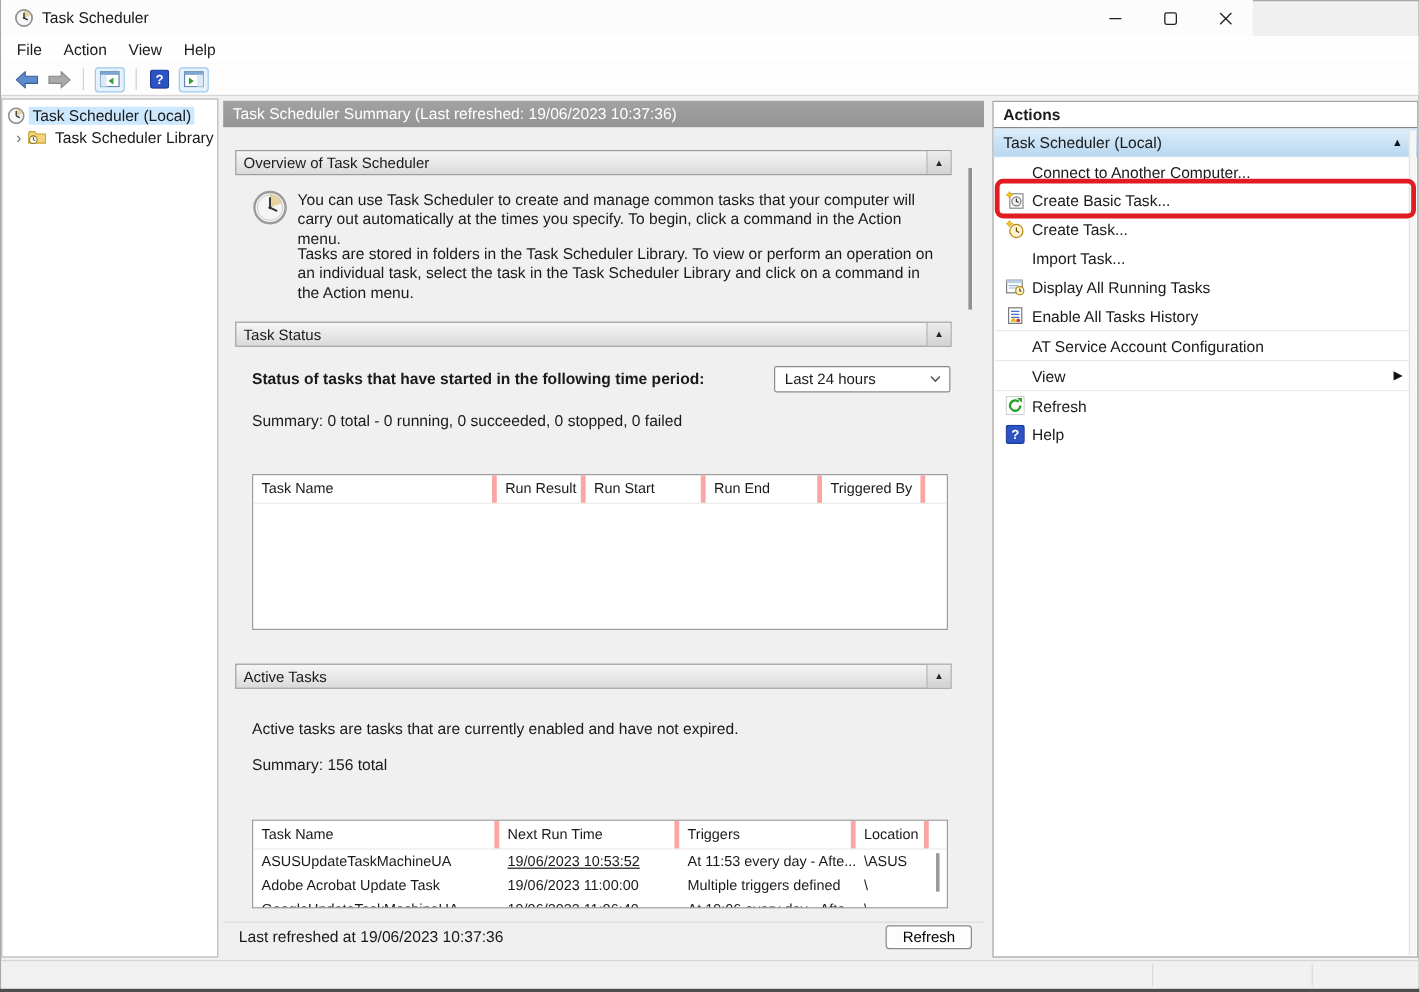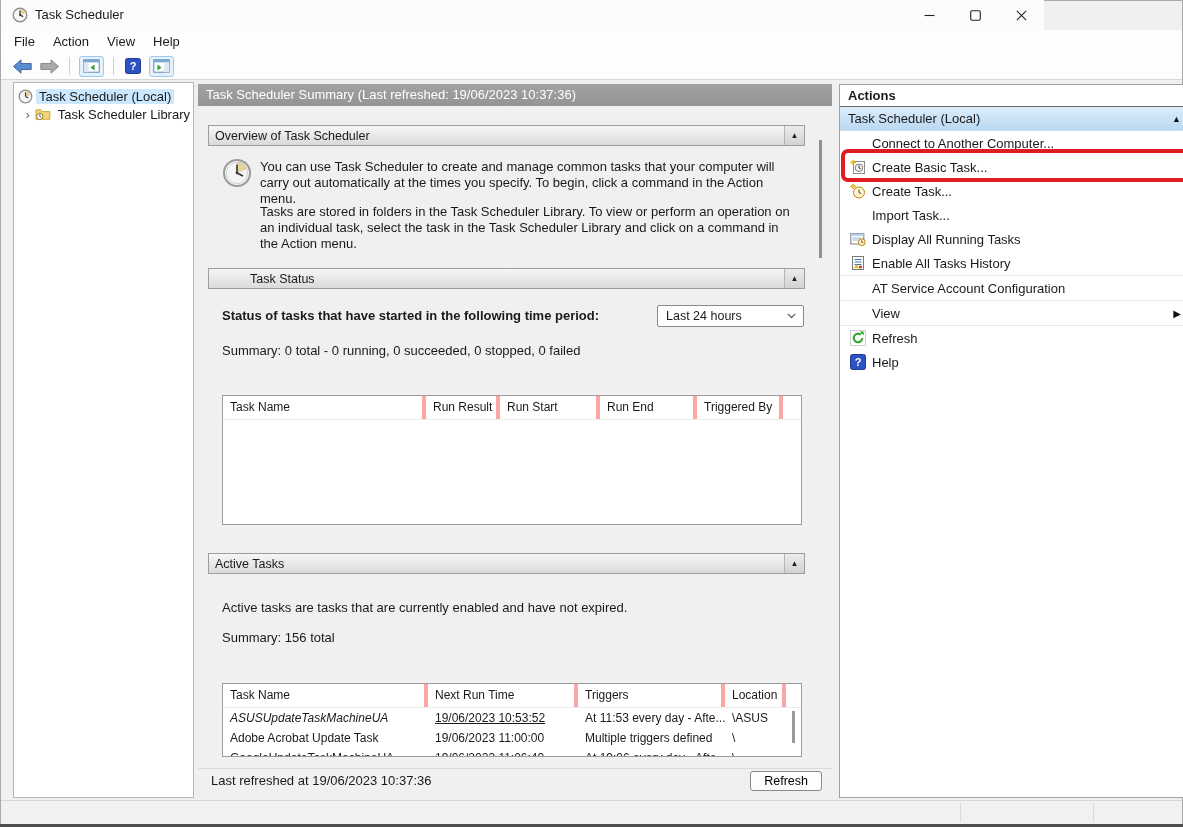--- a/index.html
+++ b/index.html
@@ -20,21 +20,21 @@
   .menu-item { padding:2px 9px; }
 
   
   .toolbar { position:absolute; left:1px; top:53px; width:1181px; height:27px; background:#fdfdfd; border-bottom:1px solid #d7d7d7; display:flex; align-items:center; padding-left:8px; }
   .tb-sep { width:1px; height:18px; background:#cfcfcf; margin:0 6px; }
   .tb-arrow { margin:0 4px; }
   .tb-btn { width:25px; height:21px; border:1px solid #9ec9ec; background:#e6f2fb; border-radius:3px; display:flex; align-items:center; justify-content:center; margin:0 3px; }
   .tb-plain { width:20px; height:21px; display:flex; align-items:center; justify-content:center; margin:0 3px; }
 
   
-  .main { position:absolute; left:12px; top:80px; width:947px; height:720px; }
+  .main { position:absolute; left:0; top:80px; width:947px; height:720px; }
 
   
   .tree-panel { position:absolute; left:1px; top:2px; width:181px; height:716px; background:#fff; border:1px solid #b6b6b6; padding-top:4px; }
   .tree-row { height:18px; display:flex; align-items:center; }
   .tree-label { padding:0 3px; white-space:nowrap; }
   .tree-sel { background:#cce8ff; border-radius:1px; }
   .tree-chevron { width:12px; text-align:center; color:#6d6d6d; font-size:13px; margin-left:8px; }
 
   
   .center-panel { position:absolute; left:186px; top:4px; width:634px; height:708px; background:#f0f0f0; }
@@ -190,21 +190,21 @@
           <circle cx="15" cy="15" r="13" fill="#f5f5f5" stroke="#9a9a9a" stroke-width="2"></circle>
           <path d="M15 15 L15 3.6 A11.4 11.4 0 0 1 25.5 11.1 Z" fill="#e6d49c"></path>
           <circle cx="15" cy="15" r="10.6" fill="none" stroke="#c9c9c9" stroke-width="0.8"></circle>
           <line x1="15" y1="15" x2="15" y2="6.4" stroke="#333" stroke-width="1.6"></line>
           <line x1="15" y1="15" x2="21" y2="18" stroke="#333" stroke-width="1.6"></line>
           <circle cx="15" cy="15" r="1.3" fill="#333"></circle>
         </svg>
         <div class="para" style="position:absolute; left:62px; top:53px; width:535px;">You can use Task Scheduler to create and manage common tasks that your computer will carry out automatically at the times you specify. To begin, click a command in the Action menu.</div>
         <div class="para" style="position:absolute; left:62px; top:98px; width:535px;">Tasks are stored in folders in the Task Scheduler Library. To view or perform an operation on an individual task, select the task in the Task Scheduler Library and click on a command in the Action menu.</div>
 
-        <div class="section-header" style="top:162px;padding-left:35px;">
+        <div class="section-header" style="top:162px;">
           <span class="section-title">Task Status</span>
           <span class="collapse-btn">▲</span>
         </div>
         <div style="position:absolute; left:24px; top:202px;font-weight:bold;">Status of tasks that have started in the following time period:</div>
         <div class="combo" style="left:459px; top:199px;">
           <span>Last 24 hours</span>
           <svg width="9" height="6" viewBox="0 0 9 6">
               <polyline points="0.8,0.8 4.5,4.6 8.2,0.8" fill="none" stroke="#555" stroke-width="1.2"></polyline>
             </svg>
         </div>
@@ -230,21 +230,21 @@
 
         <div class="data-table" style="left:24px; top:577px; width:580px; height:74px;">
           <div class="thead">
             <div class="th" style="width:205px;">Task Name</div>
             <div class="th" style="width:150px;">Next Run Time</div>
             <div class="th" style="width:147px;">Triggers</div>
             <div class="th" style="width:61px;">Location</div>
             <div class="th" style="flex:1; border-right:none;"></div>
           </div>
           <div class="tr">
-            <div class="td" style="width:205px;font-style:italic;">ASUSUpdateTaskMachineUA</div>
+            <div class="td" style="width:205px;">ASUSUpdateTaskMachineUA</div>
             <div class="td" style="width:150px;text-decoration:underline;">19/06/2023 10:53:52</div>
             <div class="td" style="width:147px;">At 11:53 every day - Afte...</div>
             <div class="td" style="width:61px;">\ASUS</div>
           </div>
           <div class="tr">
             <div class="td" style="width:205px;">Adobe Acrobat Update Task</div>
             <div class="td" style="width:150px;">19/06/2023 11:00:00</div>
             <div class="td" style="width:147px;">Multiple triggers defined</div>
             <div class="td" style="width:61px;">\</div>
           </div>

